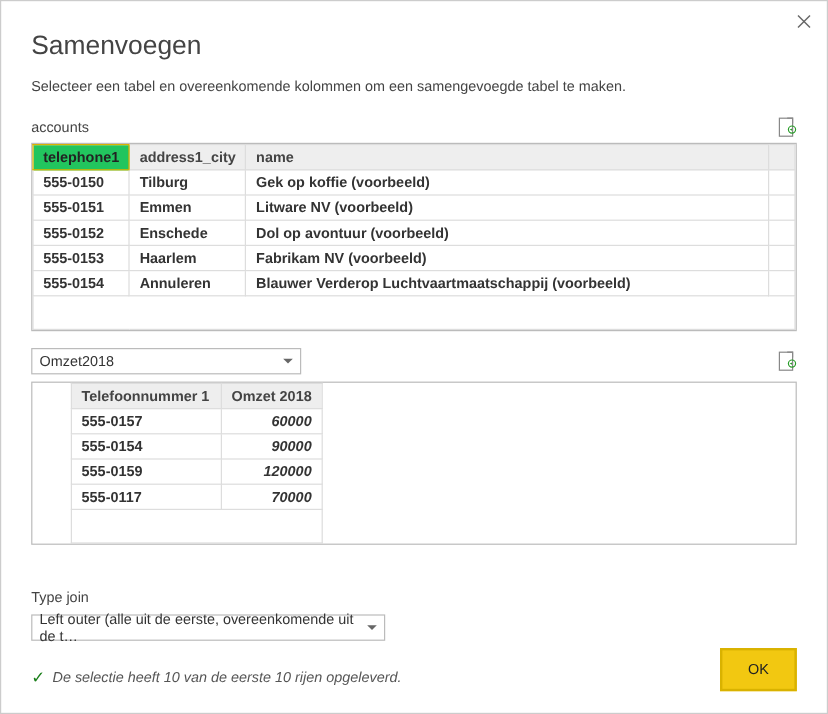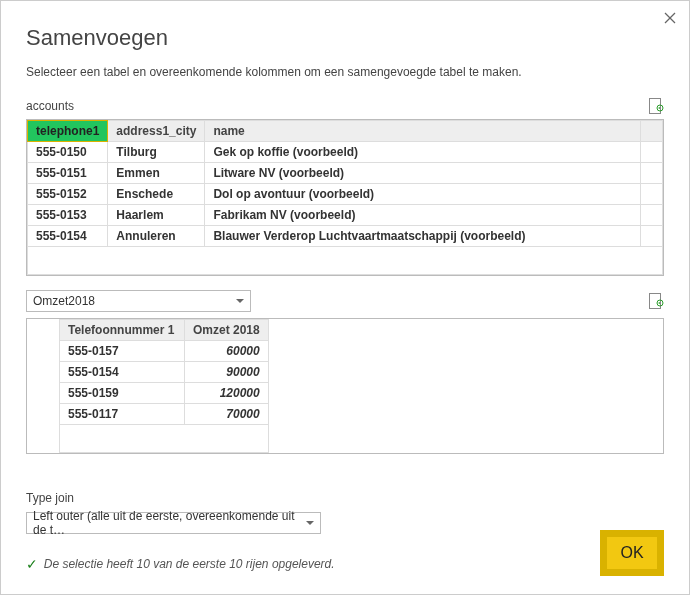--- a/index.html
+++ b/index.html
@@ -133,27 +133,27 @@
   .button-row {
     position: absolute;
     right: 25px;
     bottom: 18px;
     display: flex;
     gap: 10px;
   }
   .btn {
     min-width: 64px;
     height: 24px;
-    border: 7px solid #0f172a;
+    border: 2px solid #0f172a;
     display: inline-flex;
     align-items: center;
     justify-content: center;
     padding: 16px 12px;
     cursor: pointer;
-    font-size: 16px;
+    font-size: 12px;
     background: #f4f4f4;
   }
   .btn.primary {
     background: #f2c811;
     border-color: #d9b200;
     color: #222;
   }
 </style>
 </head>
 <body>

